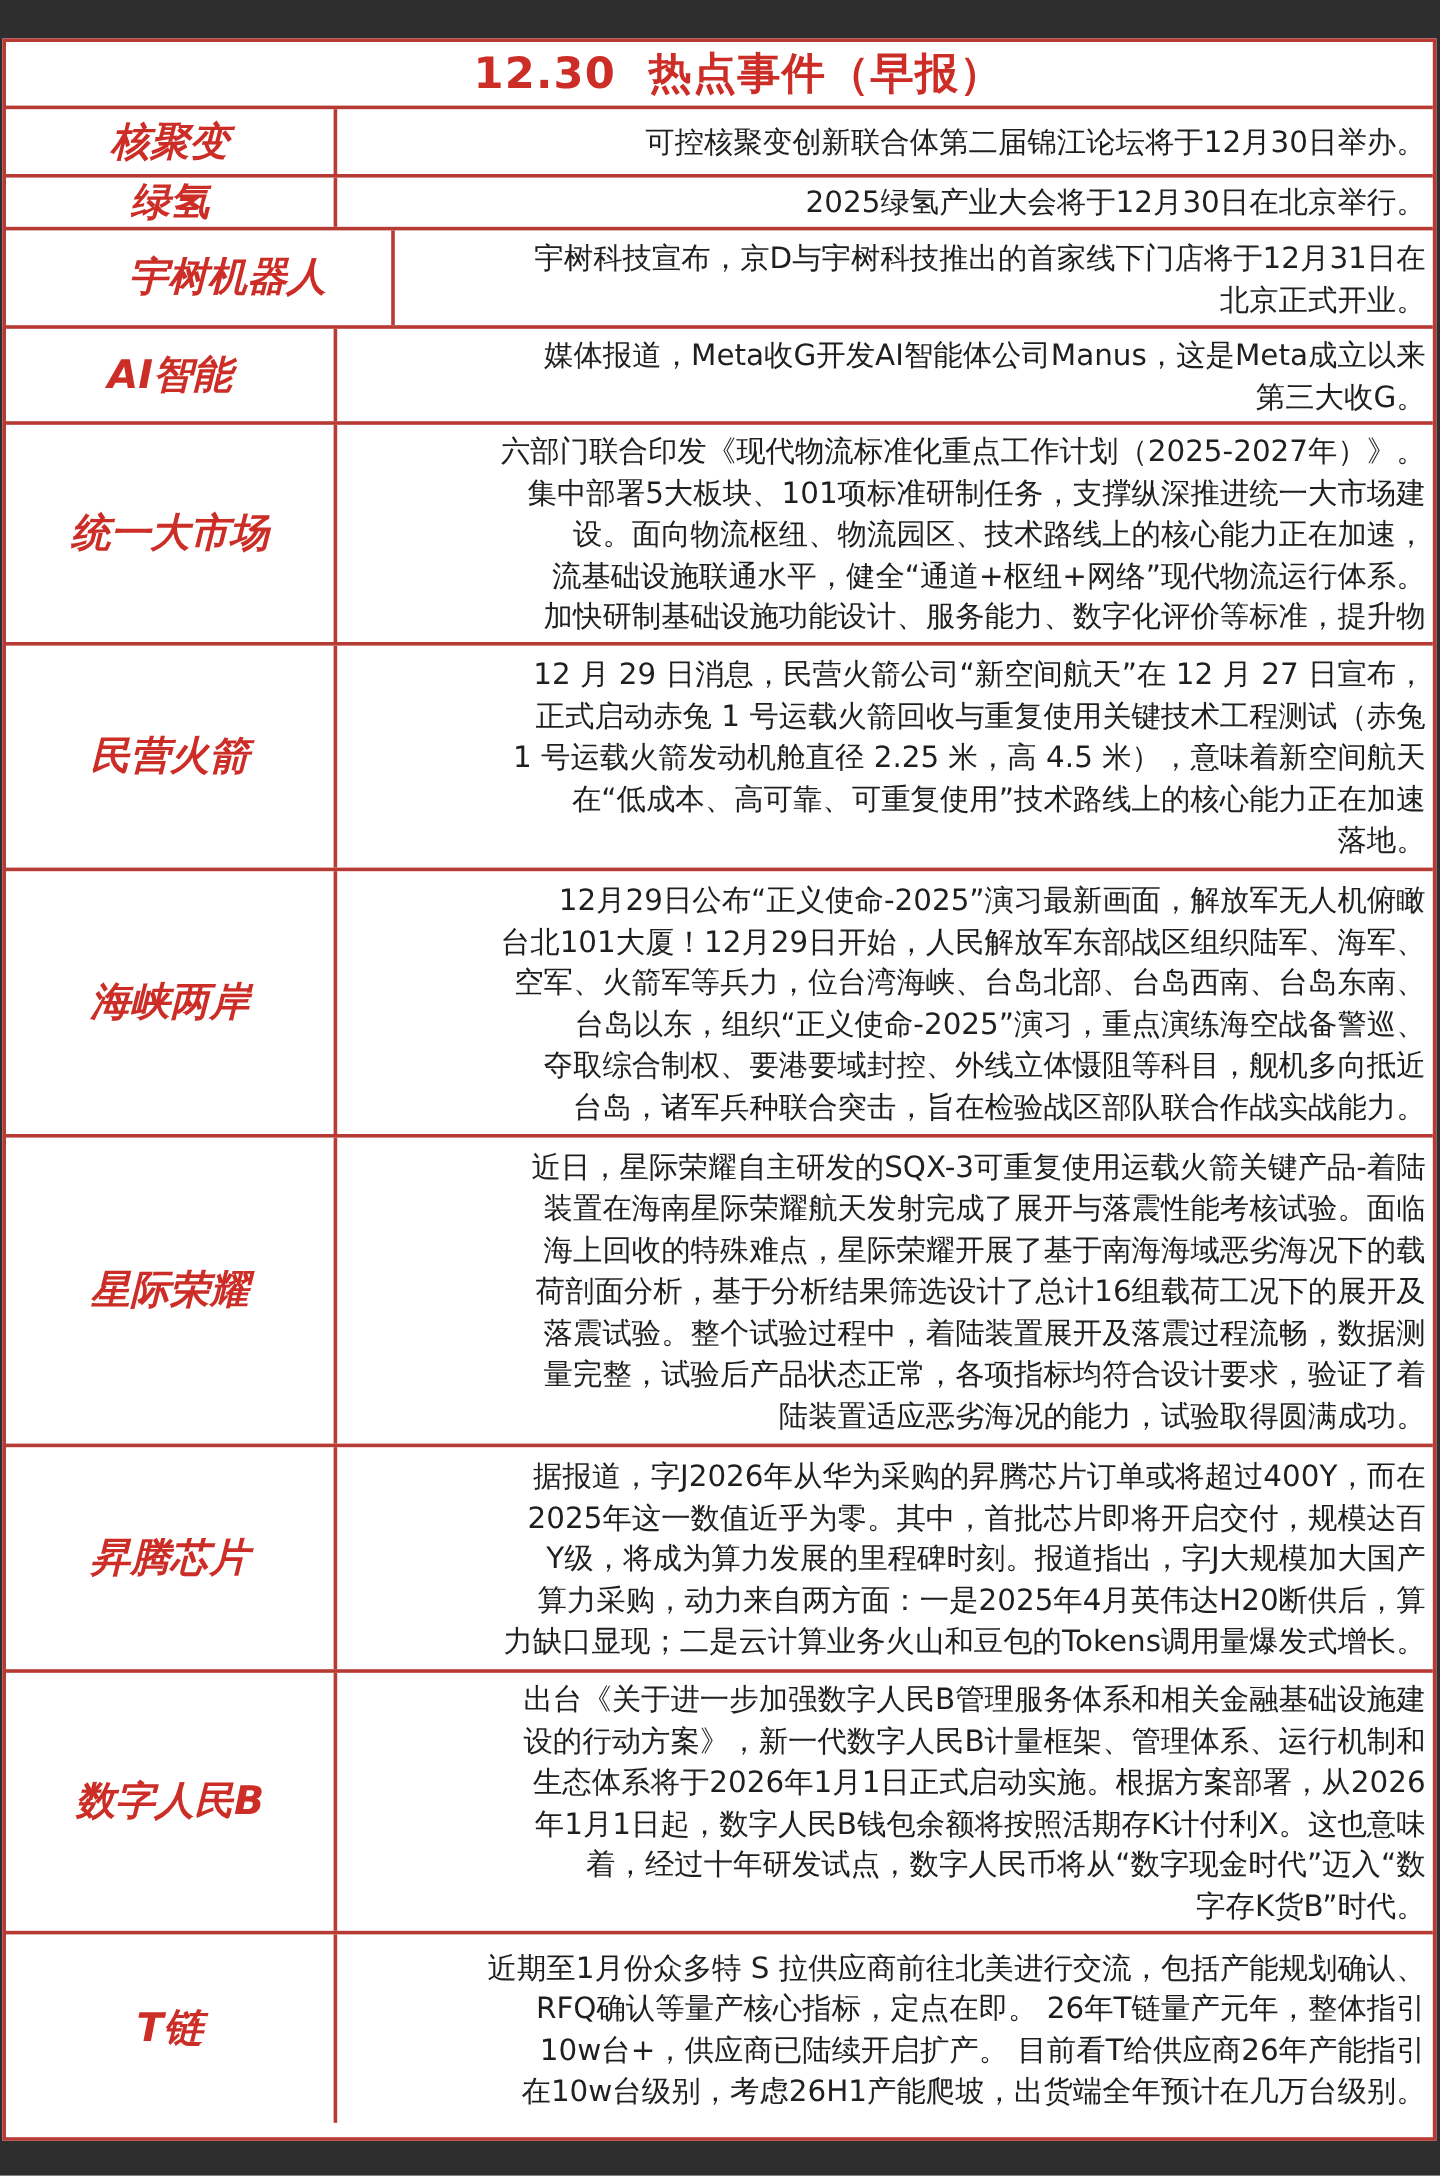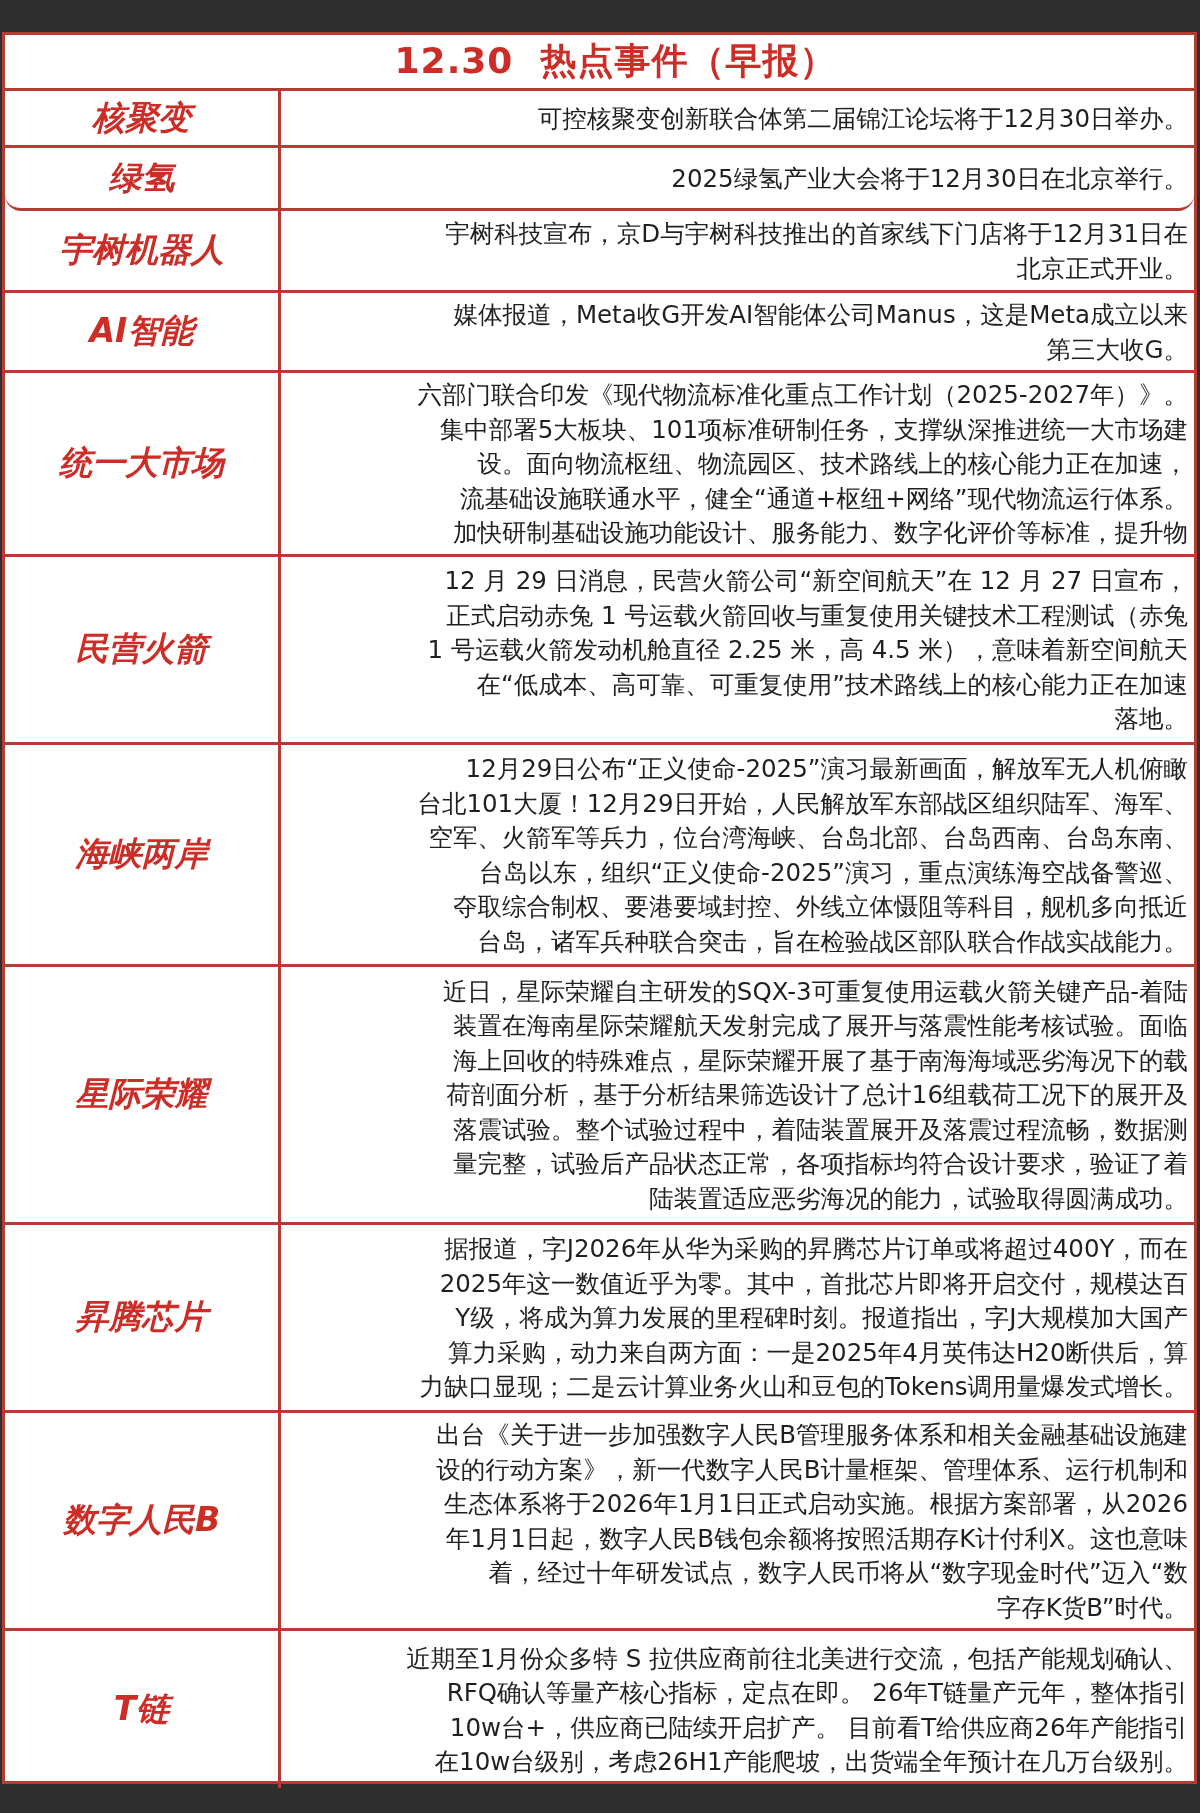--- a/index.html
+++ b/index.html
@@ -55,27 +55,27 @@
   <div class="title-row">
     <span class="title">12.30  热点事件（早报）</span>
   </div>
   <div id="rows">
       <div class="row" style="height: 57px;">
     <div class="label">核聚变</div>
     <div class="content">
           <span class="line">可控核聚变创新联合体第二届锦江论坛将于12月30日举办。</span>
         </div>
   </div>
-      <div class="row" style="height: 63px; border-radius: 16px;">
+      <div class="row" style="height: 44px;">
     <div class="label">绿氢</div>
     <div class="content">
           <span class="line">2025绿氢产业大会将于12月30日在北京举行。</span>
         </div>
   </div>
-      <div class="row" style="height: 82px;">
+      <div class="row" style="height: 82px; padding-left: 48px;">
     <div class="label">宇树机器人</div>
     <div class="content">
           <span class="line">宇树科技宣布，京D与宇树科技推出的首家线下门店将于12月31日在</span>
           <span class="line">北京正式开业。</span>
         </div>
   </div>
       <div class="row" style="height: 80px;">
     <div class="label">AI智能</div>
     <div class="content">
           <span class="line">媒体报道，Meta收G开发AI智能体公司Manus，这是Meta成立以来</span>

